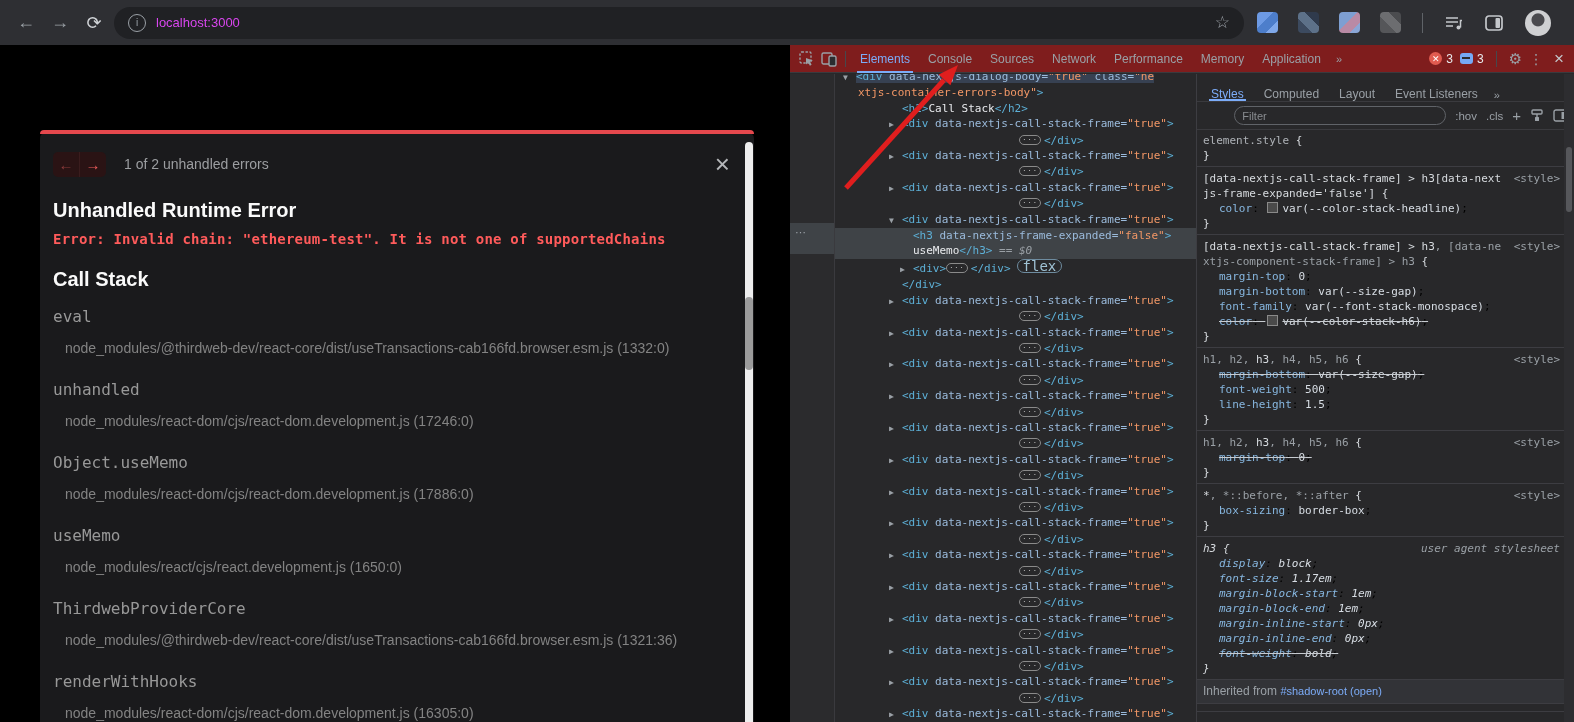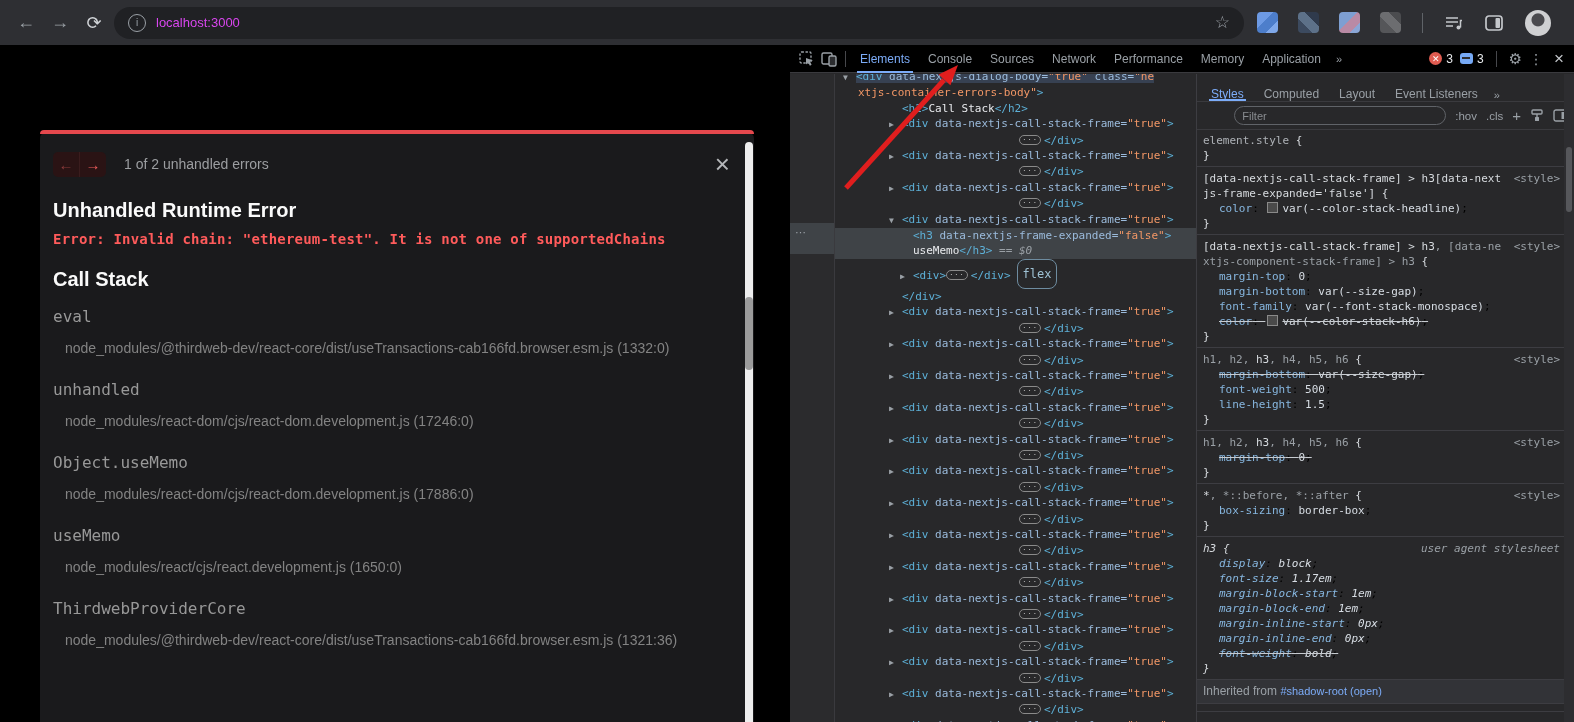--- a/index.html
+++ b/index.html
@@ -49,21 +49,21 @@
   .cstitle{color:#fafafa;font-size:20px;font-weight:bold;margin-top:21px;}
   .frames{margin-top:16px;}
   .frame{margin-bottom:23px;}
   .fname{color:#989898;font-size:16px;line-height:20px;}
   .fpath{color:#838383;font-size:14px;line-height:17px;margin-top:13px;padding-left:12px;}
   .dscroll{position:absolute;top:12px;right:1px;bottom:2px;width:8px;background:#ededed;border-radius:4px;}
   .dthumb{position:absolute;top:155px;left:0;width:8px;height:73px;background:#9b9b9b;border-radius:4px;}
 
   
   .devtools{position:absolute;left:790px;top:45px;width:784px;height:677px;background:#28282a;}
-  .dtbar{height:28px;background:#000000;border-bottom:1px solid #3a3a3e;display:flex;align-items:center;
+  .dtbar{height:28px;background:#7f1d1d;border-bottom:1px solid #3a3a3e;display:flex;align-items:center;
          padding:0 6px;box-sizing:border-box;}
   .dt-ico{width:22px;height:20px;display:flex;align-items:center;justify-content:center;color:#9aa0a6;flex:none;}
   .dt-sep{width:1px;height:16px;background:#47484c;margin:0 5px;flex:none;}
   .dt-tabs{display:flex;height:28px;align-items:stretch;}
   .dt-tab{padding:0 9px;font-size:12px;color:#9aa0a6;display:flex;align-items:center;position:relative;}
   .dt-tab.on{color:#7cacf8;}
   .dt-tab.on::after{content:"";position:absolute;left:6px;right:6px;bottom:0;height:2px;background:#7cacf8;}
   .chev{color:#9aa0a6;font-size:11px;padding:0 6px;letter-spacing:-1px;}
   .dtbar-right{margin-left:auto;display:flex;align-items:center;gap:7px;}
   .berr{display:flex;align-items:center;gap:4px;color:#e8eaed;font-size:12px;}
@@ -88,21 +88,21 @@
   .line .arrow{display:inline-block;width:13px;margin-left:-13px;color:#9aa0a6;font-size:8px;text-align:left;}
   .i0{padding-left:21px;} .i0c{padding-left:23px;} .i1{padding-left:67px;}
   .i1c{padding-left:72px;text-align:center;} .i2{padding-left:78px;}
   .line.sel{background:#3f4347;}
   .line.hl .segwrap{background:rgba(98,132,187,.28);}
   .tg{color:#5db0d7;} .an{color:#9bbbdc;} .av{color:#f29766;} .tx{color:#e8eaed;}
   .gy{color:#9aa0a6;font-style:italic;}
   .ell{display:inline-block;border:1px solid #8a8a8a;border-radius:6px;color:#c3c3c3;
        font-size:7px;line-height:8px;padding:0 2px;vertical-align:2px;margin-right:3px;letter-spacing:1px;}
   .bflex{display:inline-block;border:1px solid #6e8ca0;color:#9fc2d4;border-radius:8px;
-         font-size:12px;line-height:12px;padding:8px 5px;margin-left:6px;vertical-align:1px;}
+         font-size:14px;line-height:12px;padding:0 5px;margin-left:6px;vertical-align:1px;}
 
   
   .stpanel{flex:1;height:100%;position:relative;overflow:hidden;background:#28282a;}
   .sttabs{height:27px;display:flex;align-items:flex-end;border-bottom:1px solid #3a3a3e;padding-left:4px;}
   .sttab{padding:0 10px;font-size:12px;color:#9aa0a6;display:flex;align-items:center;position:relative;}
   .sttab.on{color:#7cacf8;}
   .sttab.on::after{content:"";position:absolute;left:8px;right:8px;bottom:0;height:2px;background:#7cacf8;}
   .filterrow{height:27px;display:flex;align-items:center;padding:0 6px;gap:9px;border-bottom:1px solid #3a3a3e;justify-content:flex-end;}
   .finput{width:196px;height:17px;background:transparent;border:1px solid #606368;border-radius:10px;
           color:#e8eaed;font-size:11px;padding:0 7px;font-family:"Liberation Sans",sans-serif;outline:none;}
@@ -196,20 +196,24 @@
             <div class="fpath">node_modules/react-dom/cjs/react-dom.development.js (17886:0)</div>
           </div>
           <div class="frame">
             <div class="fname mono">useMemo</div>
             <div class="fpath">node_modules/react/cjs/react.development.js (1650:0)</div>
           </div>
           <div class="frame">
             <div class="fname mono">ThirdwebProviderCore</div>
             <div class="fpath">node_modules/@thirdweb-dev/react-core/dist/useTransactions-cab166fd.browser.esm.js (1321:36)</div>
           </div>
+          <div class="frame">
+            <div class="fname mono">renderWithHooks</div>
+            <div class="fpath">node_modules/react-dom/cjs/react-dom.development.js (16305:0)</div>
+          </div>
         </div>
     </div>
     <div class="dscroll">
       <div class="dthumb"></div>
     </div>
   </div>
 </div>
 
 <div class="devtools">
   <div class="dtbar">

